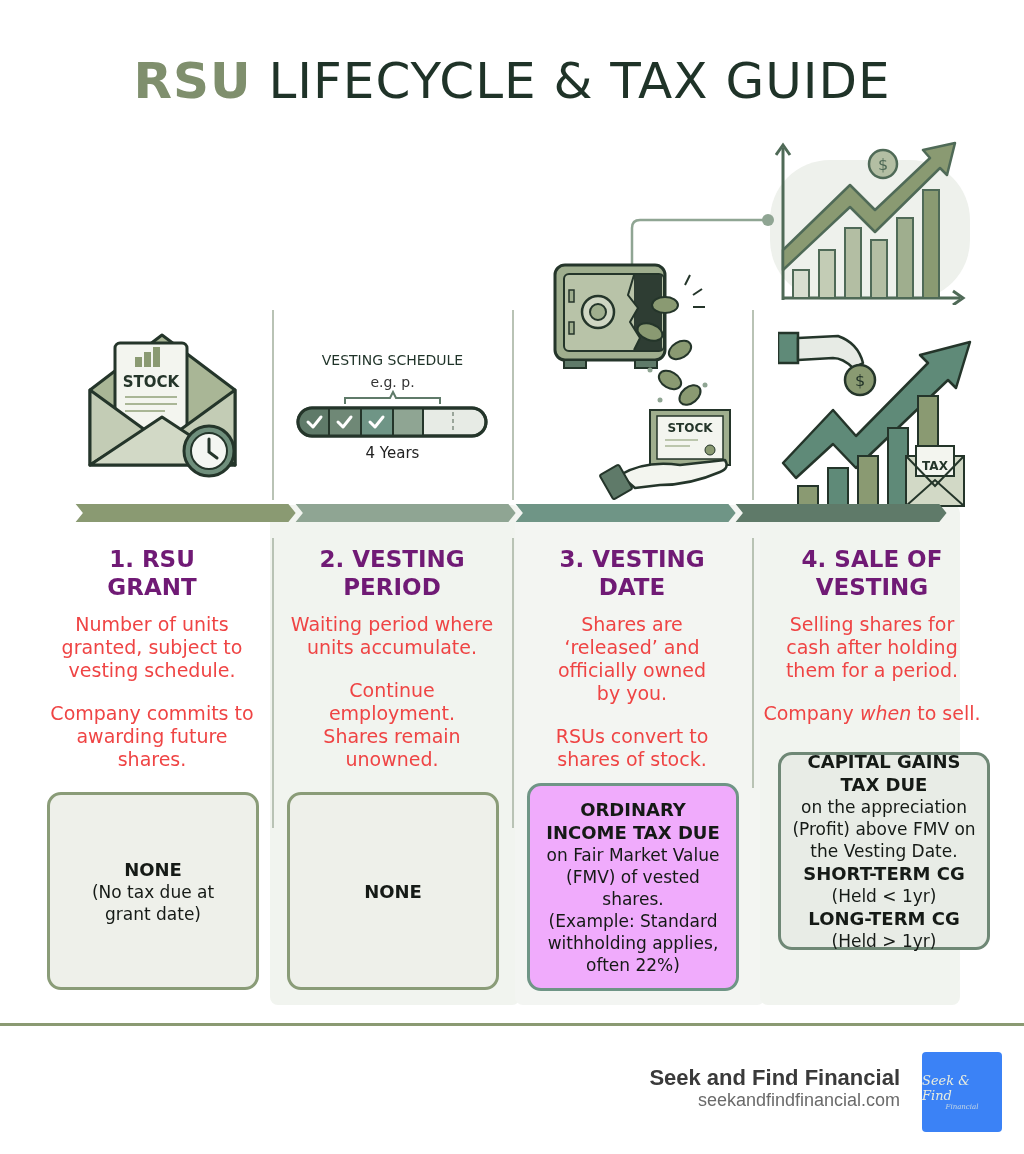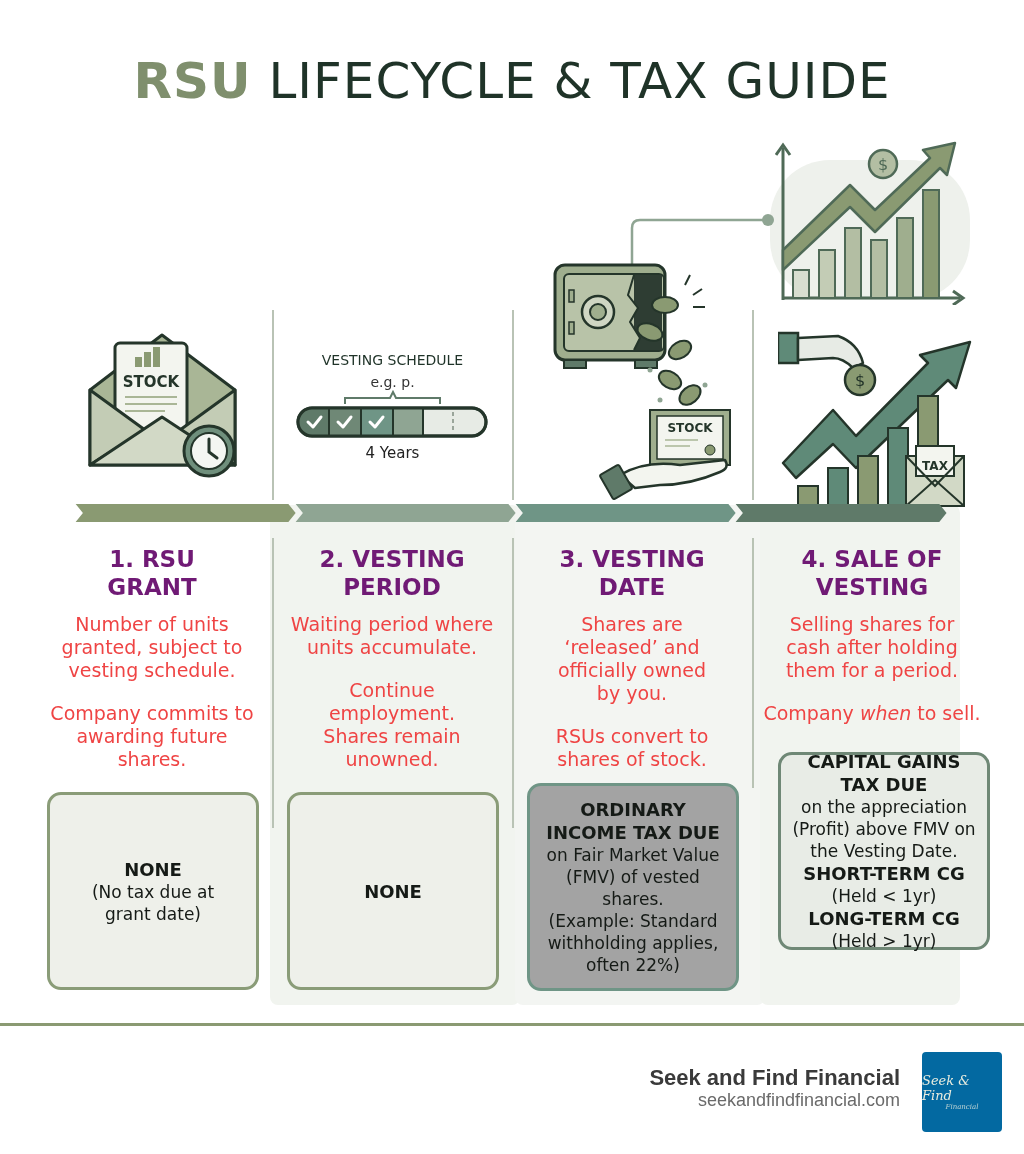--- a/index.html
+++ b/index.html
@@ -26,33 +26,33 @@
       line-height: 28px; color: #701a75; margin-bottom: 12px;
     }
     .col p { font-size: 19px; line-height: 23px; color: #ef4444; margin-bottom: 20px; }
     .col p em { font-style: italic; }
 
     .tax-box {
       position: absolute; border: 3px solid #8a9c78; border-radius: 14px;
       text-align: center; padding: 12px 8px; color: #151a16;
       display: flex; flex-direction: column; justify-content: center;
     }
-    .tax-box.teal { border-color: #6f9586; background: #a3a3a3; }
+    .tax-box.teal { border-color: #6f9586; background: #f0abfc; }
     .tax-box.olive { background: #eef0ea; }
     .tax-box .bold { font-weight: bold; font-size: 18px; line-height: 23px; }
     .tax-box .norm { font-size: 17px; line-height: 22px; }
     .tax-box .gap { height: 14px; }
     .tax-box .gap-sm { height: 6px; }
 
     .footer-rule { position: absolute; top: 1023px; left: 0; width: 1024px; height: 3px; background: #8a9a72; }
     .brand-name { position: absolute; top: 1065px; right: 124px; font-family: "Liberation Sans", sans-serif; font-weight: bold; font-size: 22px; color: #3a3a3a; text-align: right; }
     .brand-url { position: absolute; top: 1090px; right: 124px; font-family: "Liberation Sans", sans-serif; font-size: 18px; color: #6a6a6a; text-align: center; }
     .brand-logo {
       position: absolute; top: 1052px; left: 922px; width: 80px; height: 80px;
-      background: #0369a1; border-radius: 4px; color: #e8ecdf;
+      background: #3b82f6; border-radius: 4px; color: #e8ecdf;
       display: flex; flex-direction: column; align-items: center; justify-content: center;
       font-family: "DejaVu Serif", serif; font-style: italic;
     }
     .brand-logo .l1 { font-size: 13px; }
     .brand-logo .l2 { font-size: 7px; opacity: 0.8; }
   </style>
 </head>
 <body>
 
 <h1 class="title"><span class="accent">RSU</span><span> LIFECYCLE &amp; TAX GUIDE</span></h1>

